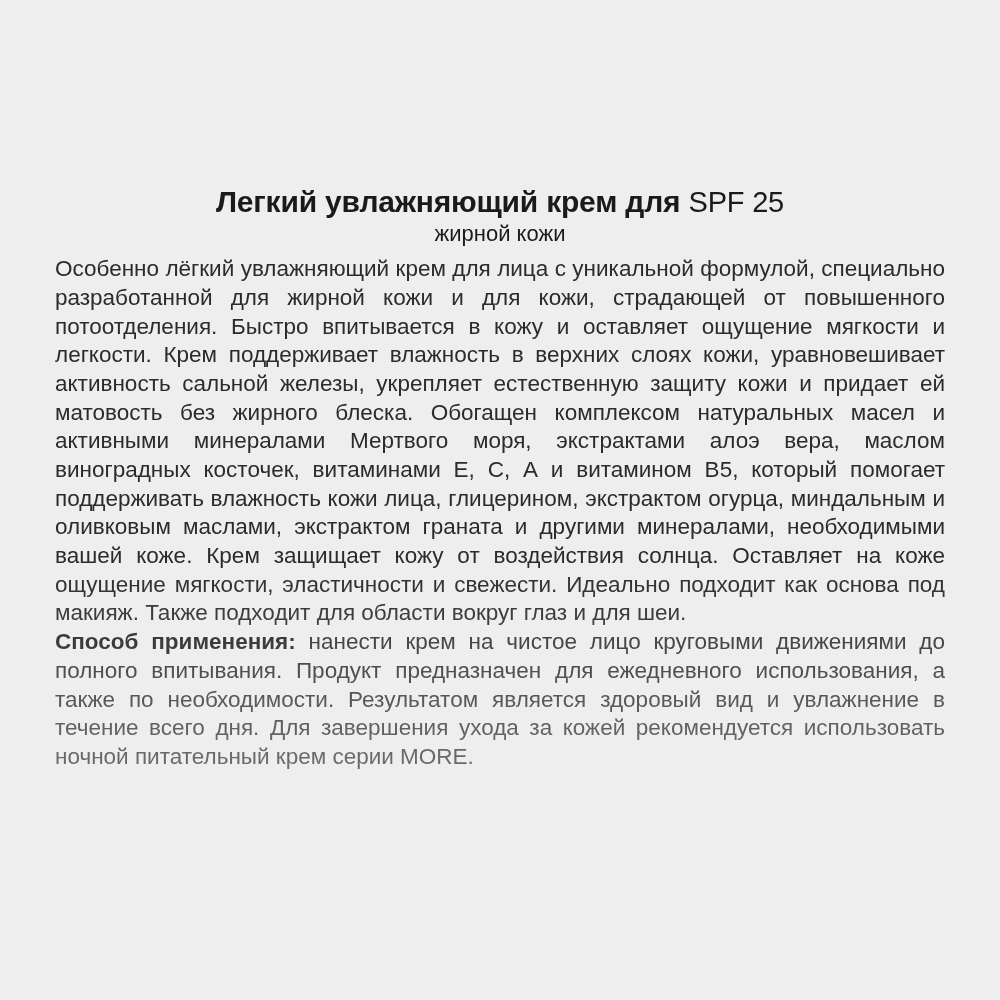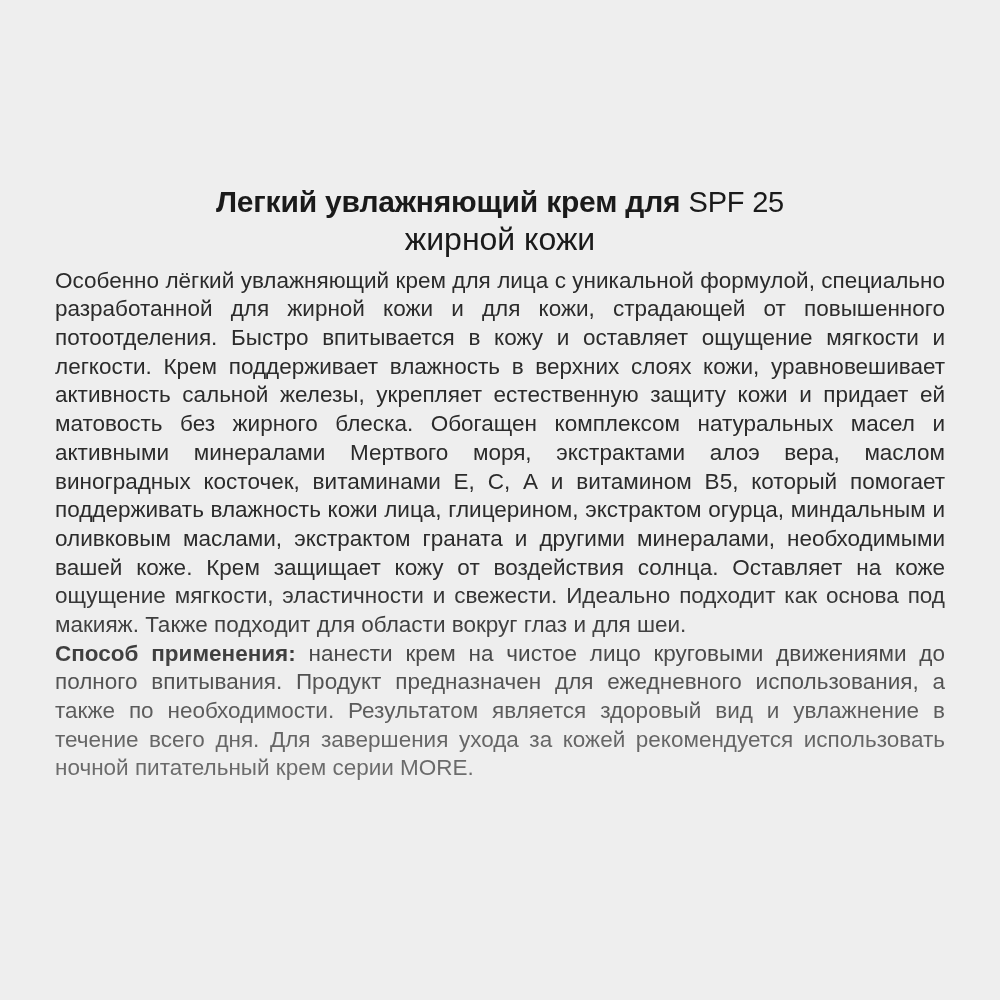--- a/index.html
+++ b/index.html
@@ -43,21 +43,21 @@
     font-weight: bold;
     letter-spacing: -0.2px;
     line-height: 1.1;
     white-space: nowrap;
   }
   .title-line-1 .spf {
     font-weight: normal;
     font-size: 29px;
   }
   .title-line-2 {
-    font-size: 32px;
+    font-size: 22px;
     font-weight: normal;
     line-height: 1.15;
     margin-top: 2px;
   }
   .body-text {
     margin-top: 9px;
     font-size: 22.5px;
     line-height: 1.275;
     text-align: justify;
     text-justify: inter-word;

